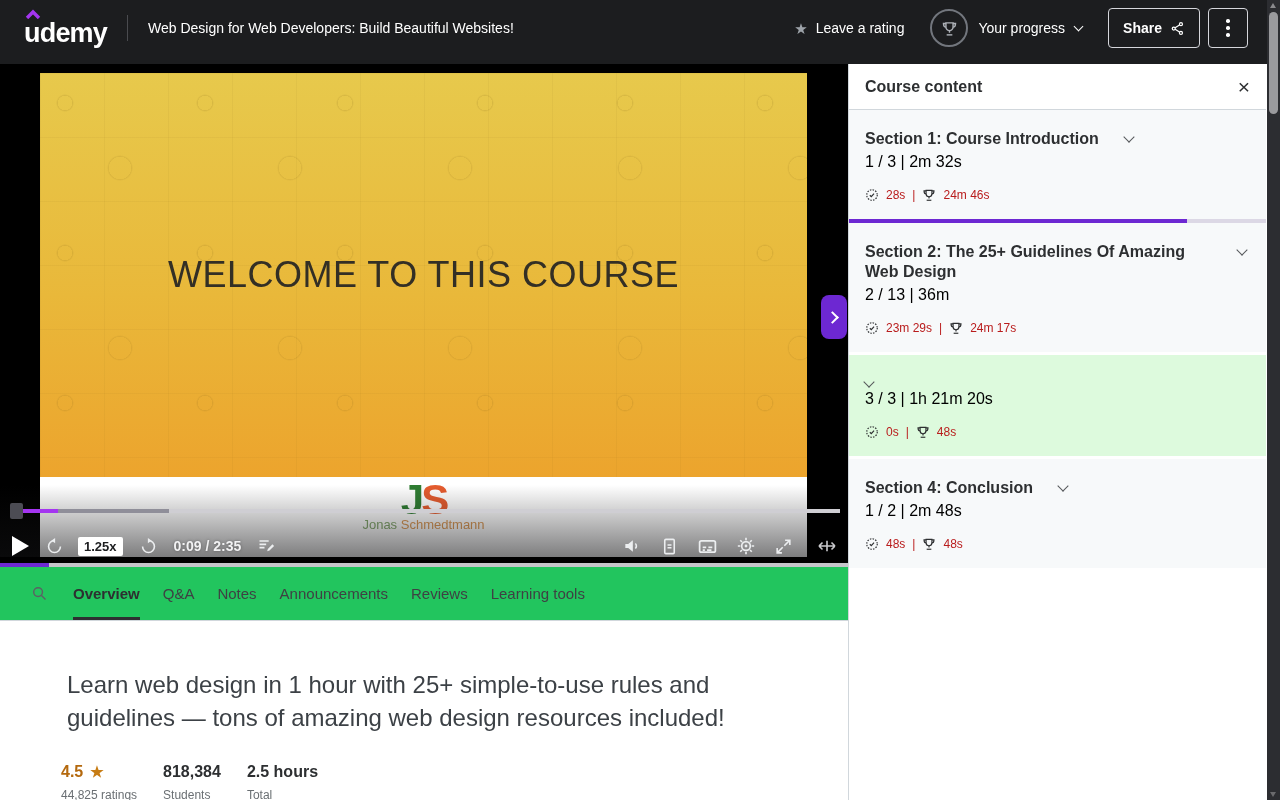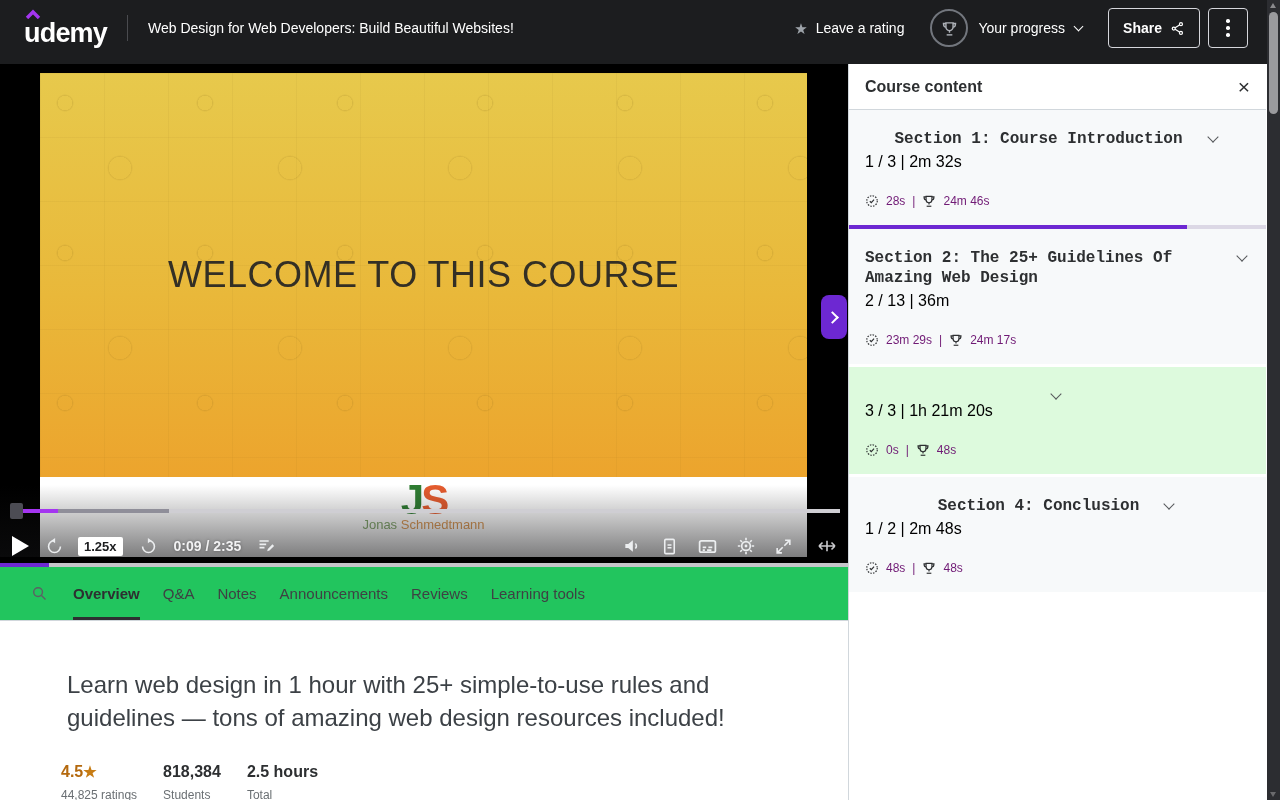--- a/index.html
+++ b/index.html
@@ -95,37 +95,37 @@
   .tab { display:flex; align-items:center; font-size:15px; color:#3e4143; position:relative;
     cursor:pointer; background:none; border:none; font-family:inherit; padding:0; }
   .tab.active { font-weight:700; color:#2d2f31; }
   .tab.active::after { content:""; position:absolute; left:0; right:0; bottom:0; height:3px; background:#2d2f31; }
 
   
   .headline { padding:47px 120px 0 67px; font-size:24px; line-height:33px; color:#3c4146; }
   .stats { margin-top:29px; padding-left:61px; display:flex; gap:26px; }
   .stat-value { font-size:16px; font-weight:700; color:#2d2f31; }
   .stat-label { font-size:12px; color:#6a6f73; margin-top:7px; }
-  .rating-value { color:#b4690e; display:flex; align-items:center; gap:0; }
+  .rating-value { color:#b4690e; display:flex; align-items:center; gap:7px; }
   .rating-star { color:#c77c14; font-size:15px; }
 
   
   .cc-header { display:flex; align-items:center; justify-content:space-between;
     padding:0 16px; height:46px; border-bottom:1px solid #d1d7dc; }
   .cc-title { font-size:16px; font-weight:700; color:#2d2f31; }
   .cc-close { background:none; border:none; font-size:21px; color:#2d2f31; cursor:pointer; line-height:1; }
   .section { background:#f7f9fa; padding:19px 16px 17px; cursor:pointer; }
   .section.green { background:#ddfadd; }
   .section.gap-top { border-top:3px solid #fff; }
-  .sec-top { display:flex; justify-content:center; align-items:flex-start;font-family:Liberation Mono, monospace; }
+  .sec-top { display:flex; justify-content:flex-start; align-items:flex-start; }
   .sec-title { font-size:16px; font-weight:700; color:#2d2f31; line-height:1.25; padding-right:26px; }
   .sec-chev { width:8px; height:8px; border-right:1.7px solid #55585b; border-bottom:1.7px solid #55585b;
     transform:rotate(45deg); margin-top:4px; margin-right:4px; flex:none; }
   .sec-meta { font-size:16px; color:#000000; margin-top:4px; }
-  .sec-times { display:flex; align-items:center; gap:7px; margin-top:23px; font-size:12px; color:#701a75; }
+  .sec-times { display:flex; align-items:center; gap:7px; margin-top:17px; font-size:12px; color:#b91c1c; }
   .sec-times svg { color:#2d2f31; }
   .sec-bar { height:4px; display:flex; }
   .sec-bar .fill { background:#6d28d2; }
   .sec-bar .rest { flex:1; background:#dcd8e5; }
 
   
   .page-scrollbar { position:absolute; top:0; right:0; width:13px; height:800px;
     background:#2c2d31; z-index:20; }
   .sb-thumb { position:absolute; top:12px; left:2px; width:9px; height:102px;
     background:#9a9a9d; border-radius:5px; cursor:pointer; }

